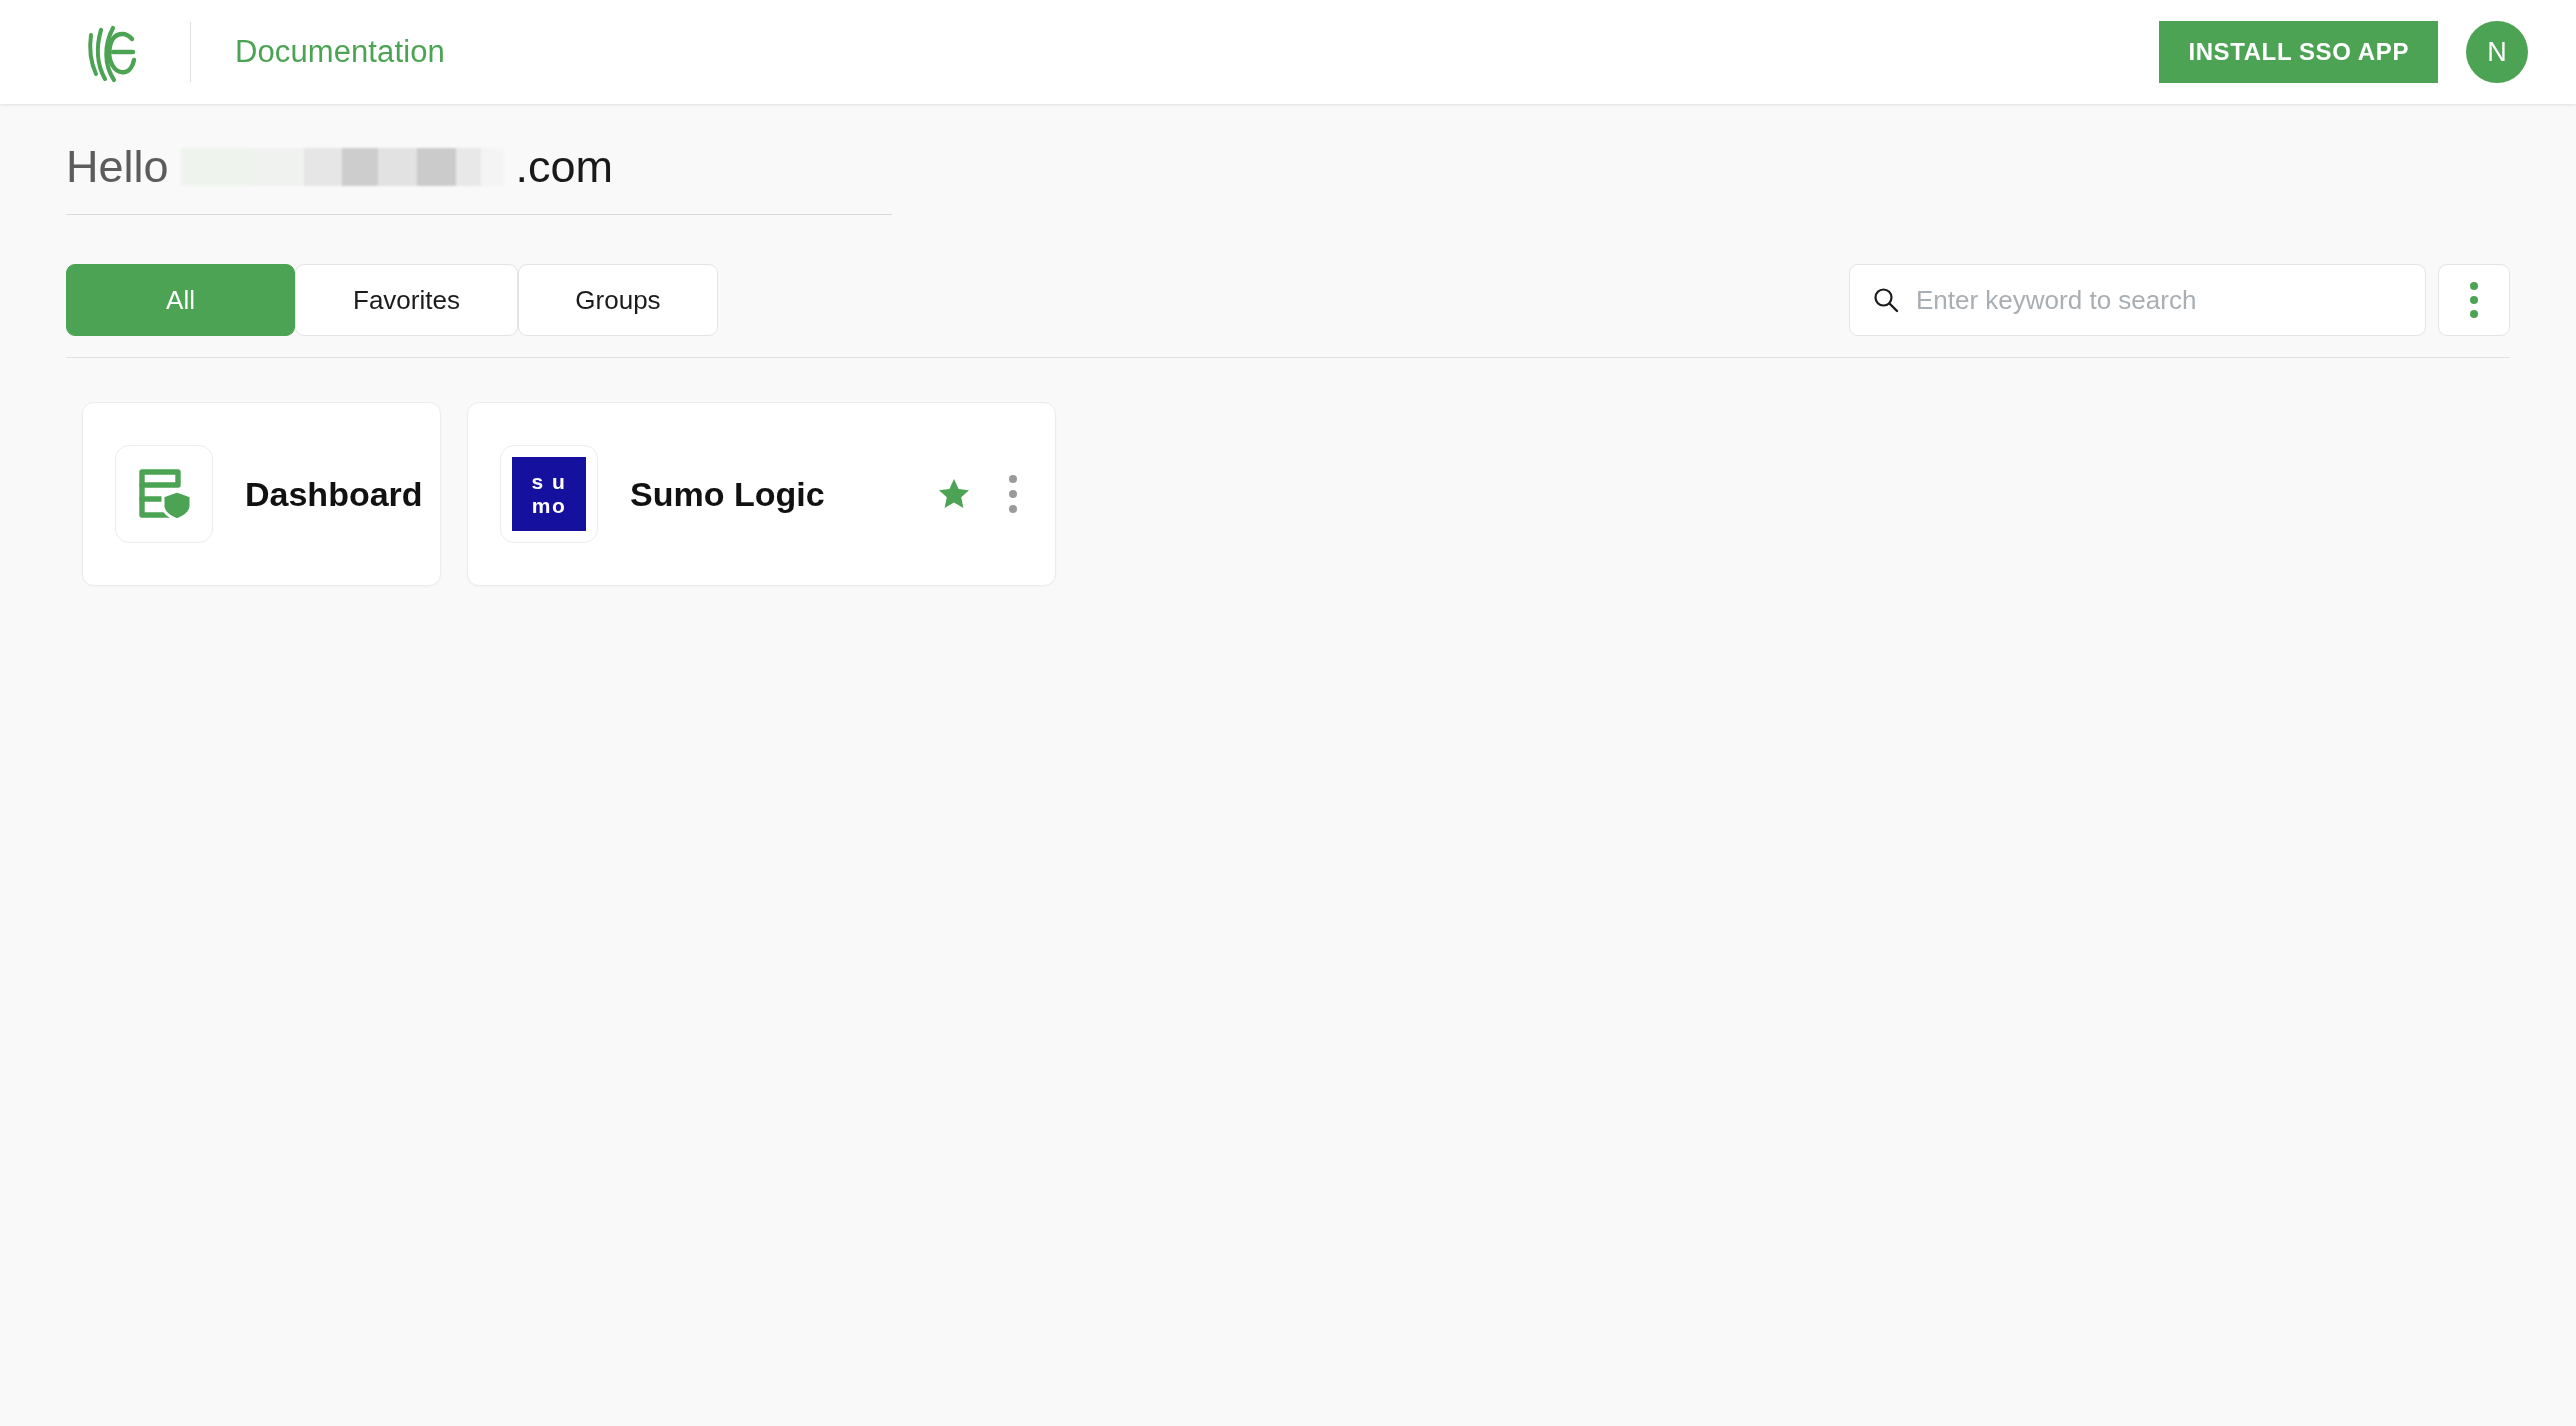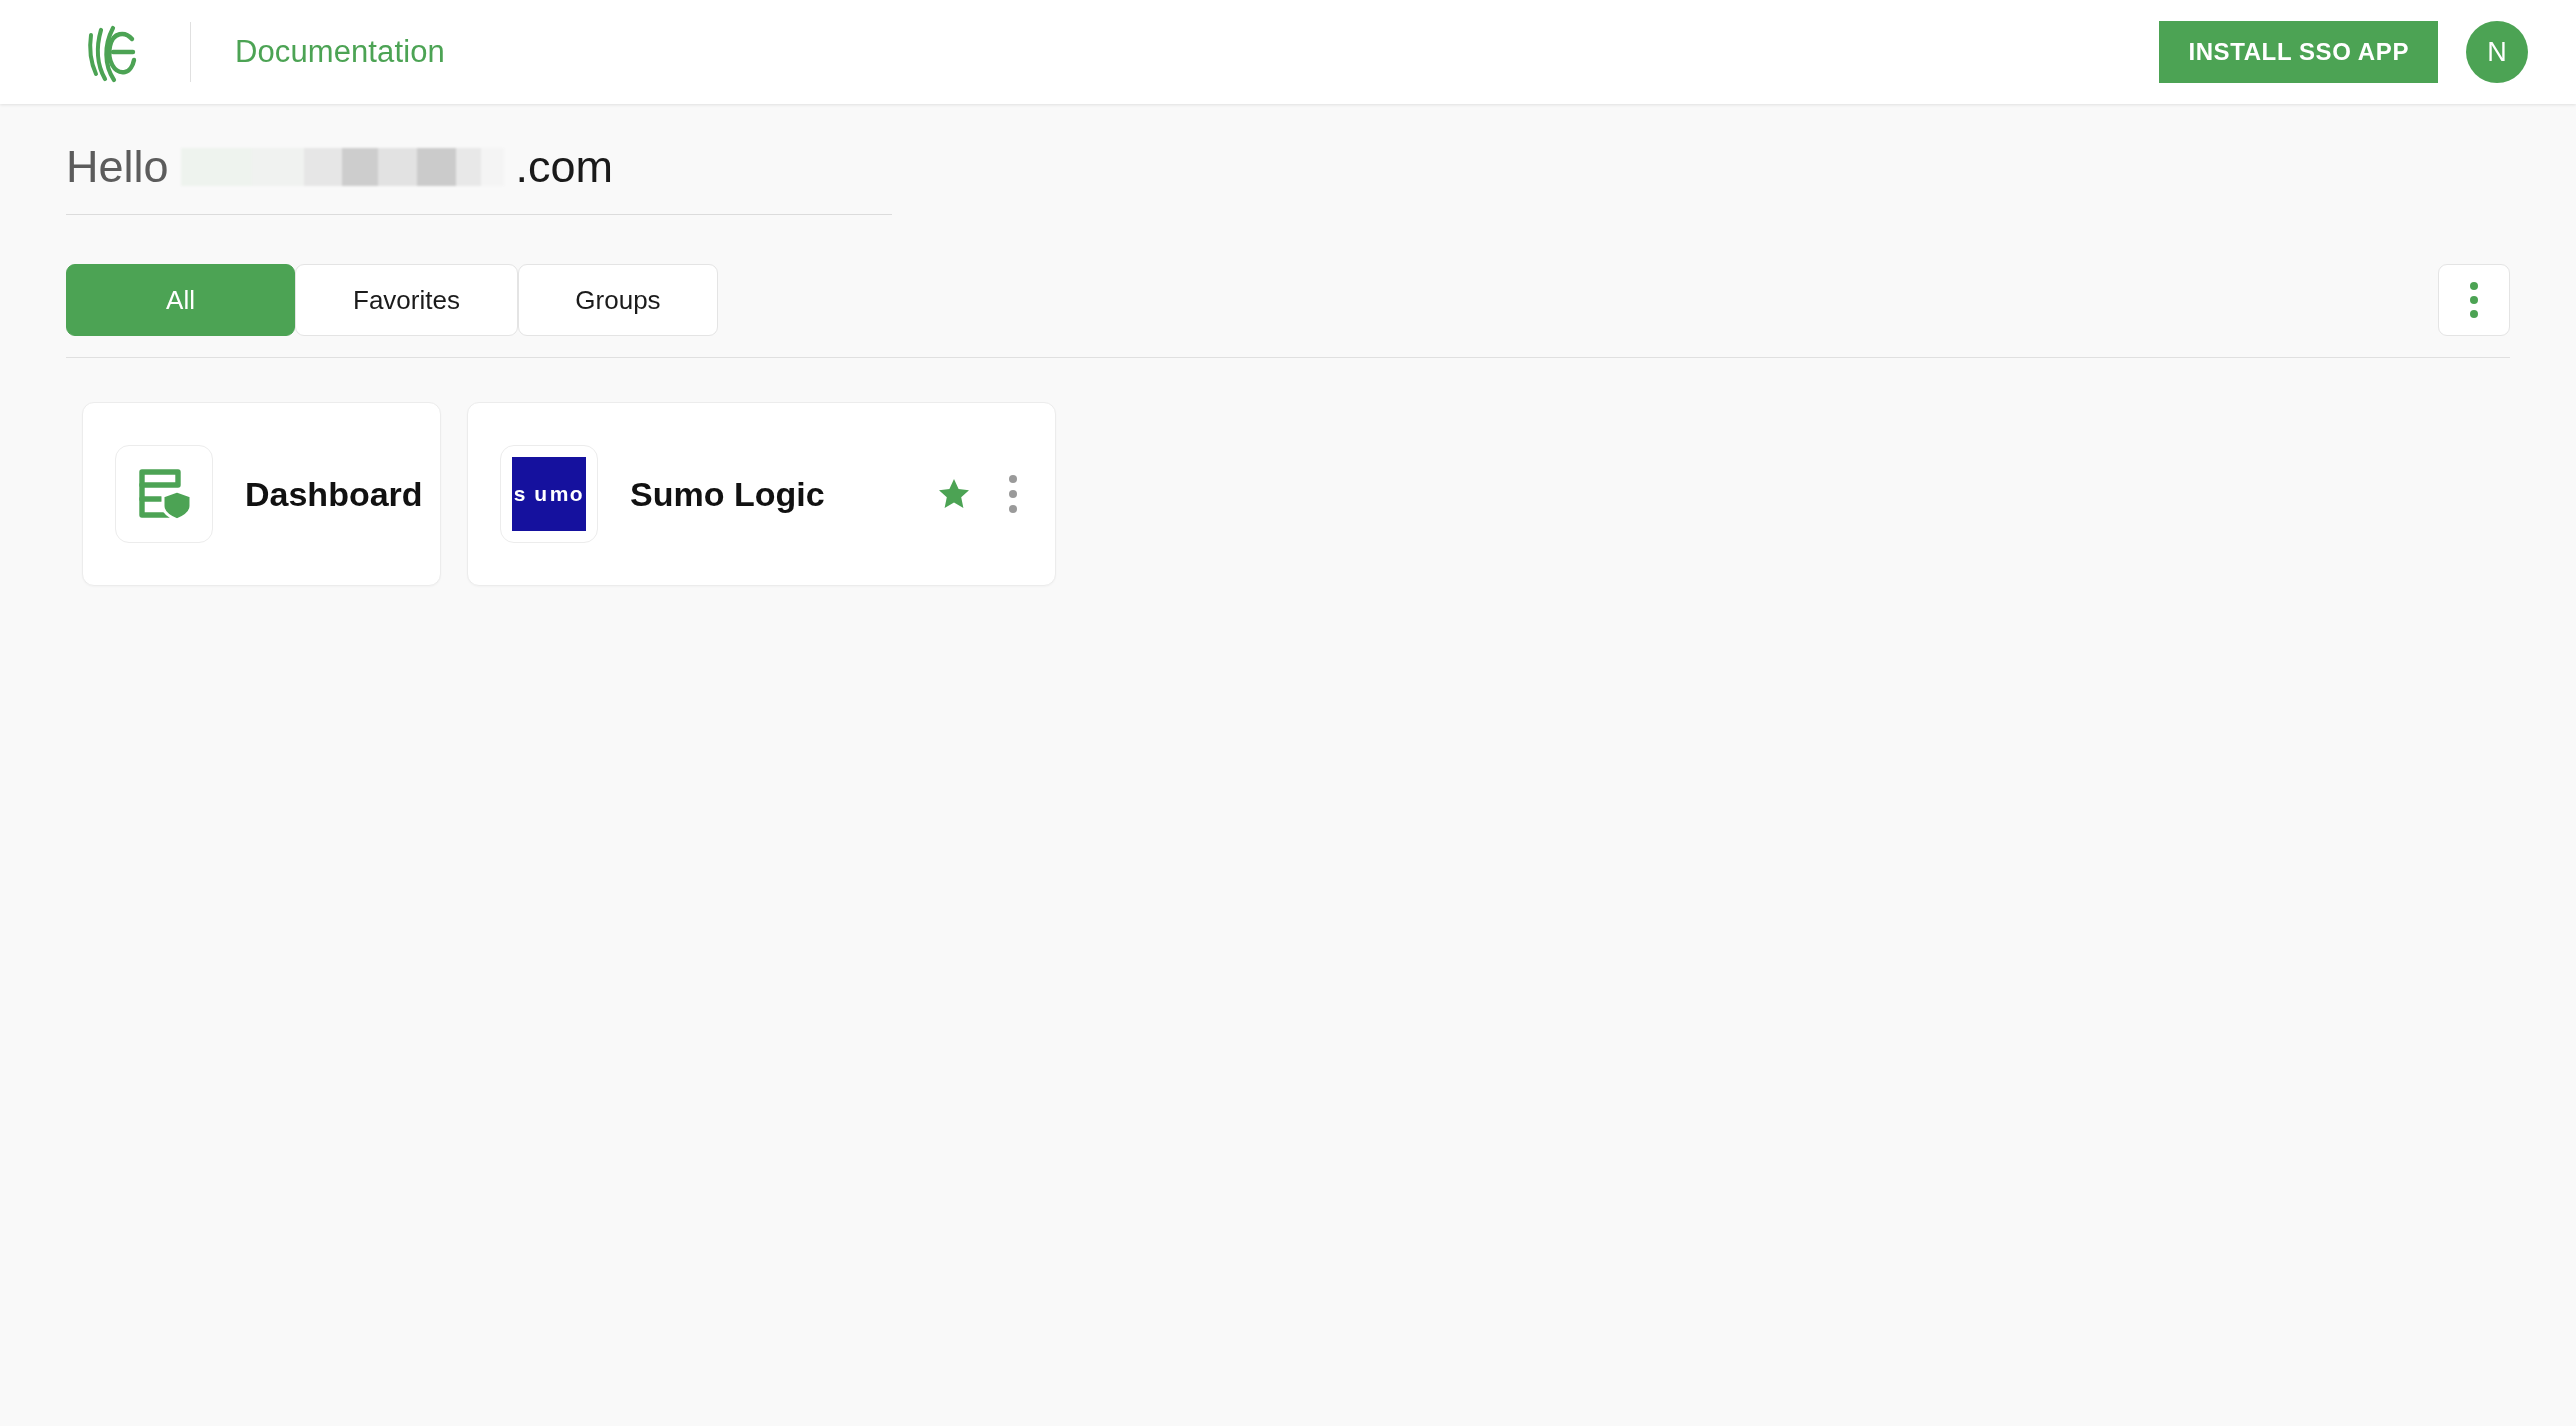--- a/index.html
+++ b/index.html
@@ -252,21 +252,21 @@
     font-weight: bold;
     color: #111111;
     margin-left: 32px;
     white-space: nowrap;
   }
   .sumo-tile {
     width: 74px;
     height: 74px;
     background: #15119e;
     display: flex;
-    flex-direction: row;
+    flex-direction: column;
     align-items: center;
     justify-content: center;
     gap: 1px;
   }
   .sumo-tile .l1, .sumo-tile .l2 {
     color: #ffffff;
     font-size: 21px;
     font-weight: bold;
     line-height: 1.05;
     letter-spacing: 1.5px;
@@ -315,20 +315,27 @@
 </div>
 
 <div class="controls-row">
   <div class="tabs">
     <div class="tab active tab-all">All</div>
     <div class="tab tab-favorites">Favorites</div>
     <div class="tab tab-groups">Groups</div>
   </div>
 
   <div class="search-area">
+    <div class="search-box">
+      <svg class="search-icon" width="28" height="28" viewBox="0 0 28 28">
+        <circle cx="11.5" cy="11.5" r="8" fill="none" stroke="#1b1b1b" stroke-width="2.2"></circle>
+        <line x1="17.5" y1="17.5" x2="25" y2="25" stroke="#1b1b1b" stroke-width="2.4" stroke-linecap="round"></line>
+      </svg>
+      <input class="search-input" type="text" placeholder="Enter keyword to search" style="">
+    </div>
     <div class="kebab-btn">
       <span class="kebab-dots">
         <span></span>
           <span></span>
           <span></span>
       </span>
     </div>
   </div>
 </div>
 <div class="controls-rule"></div>

